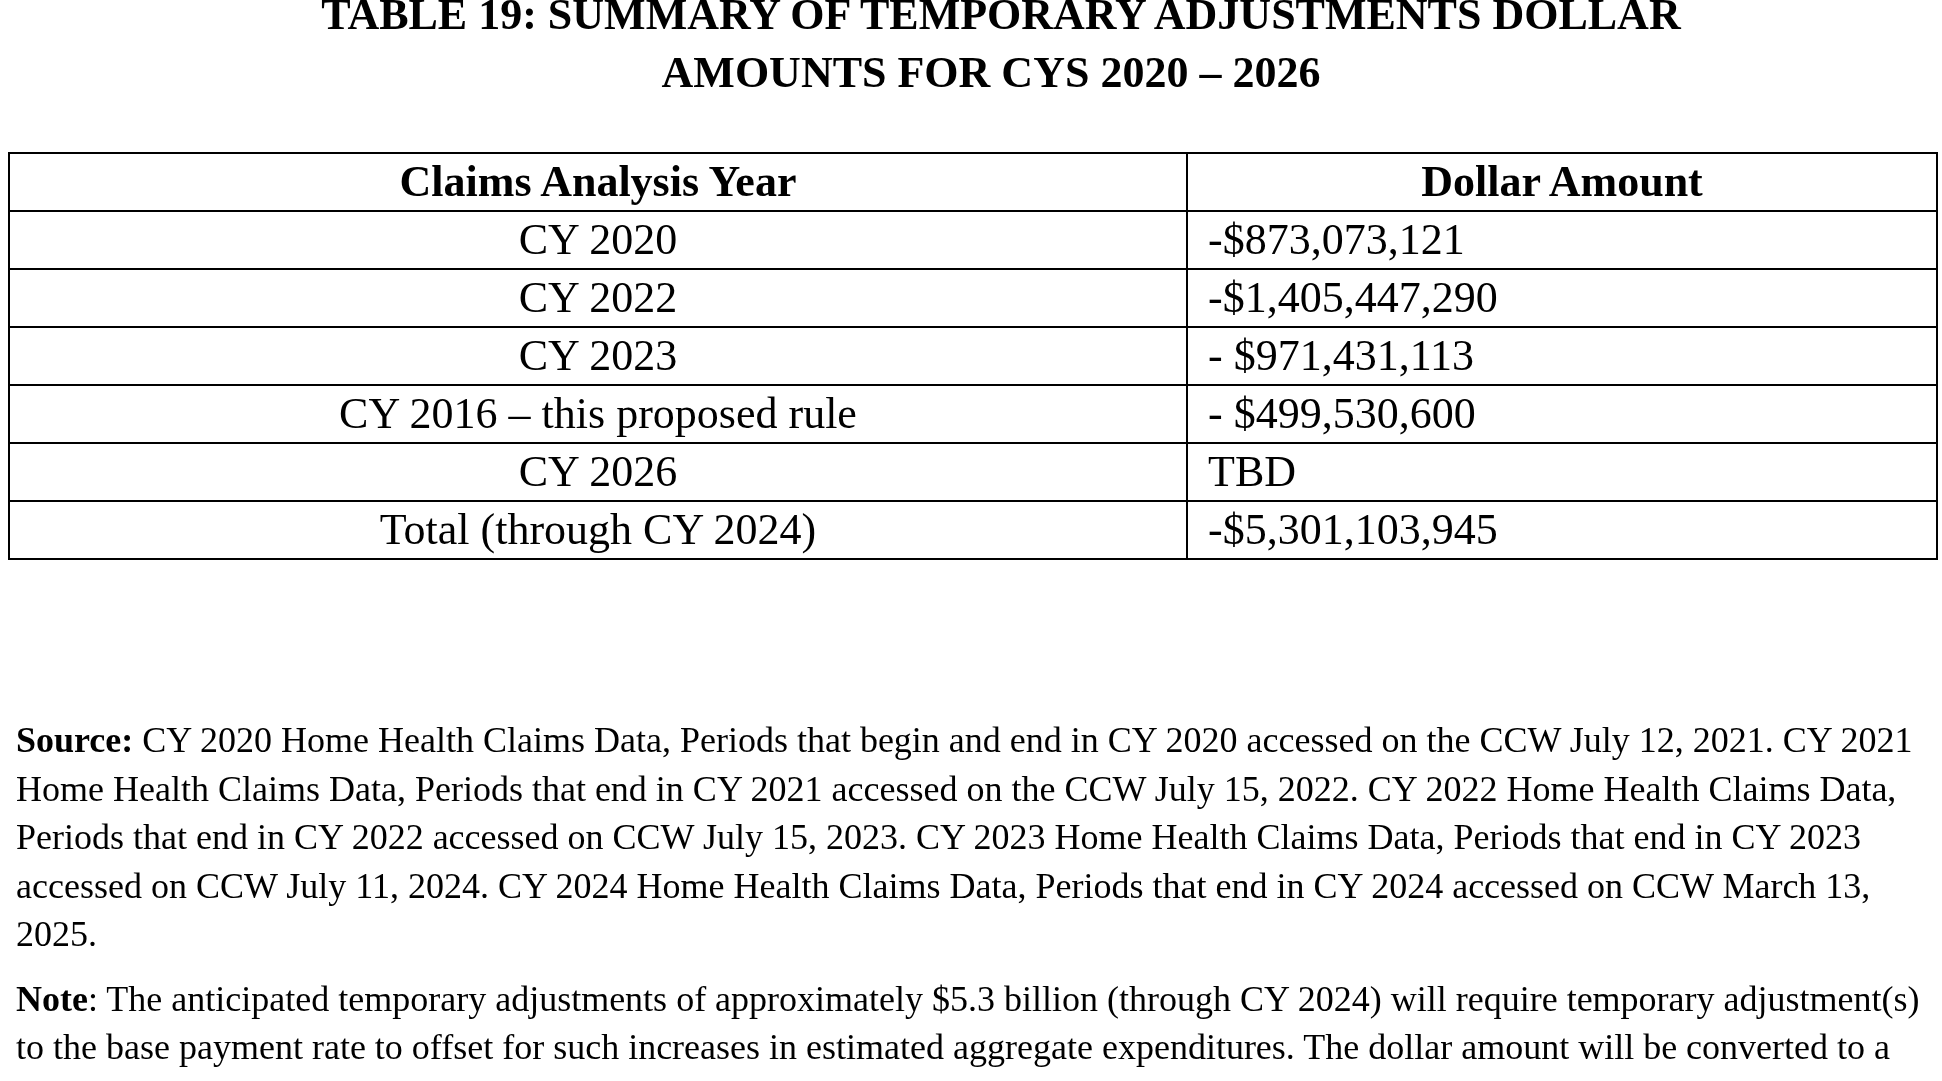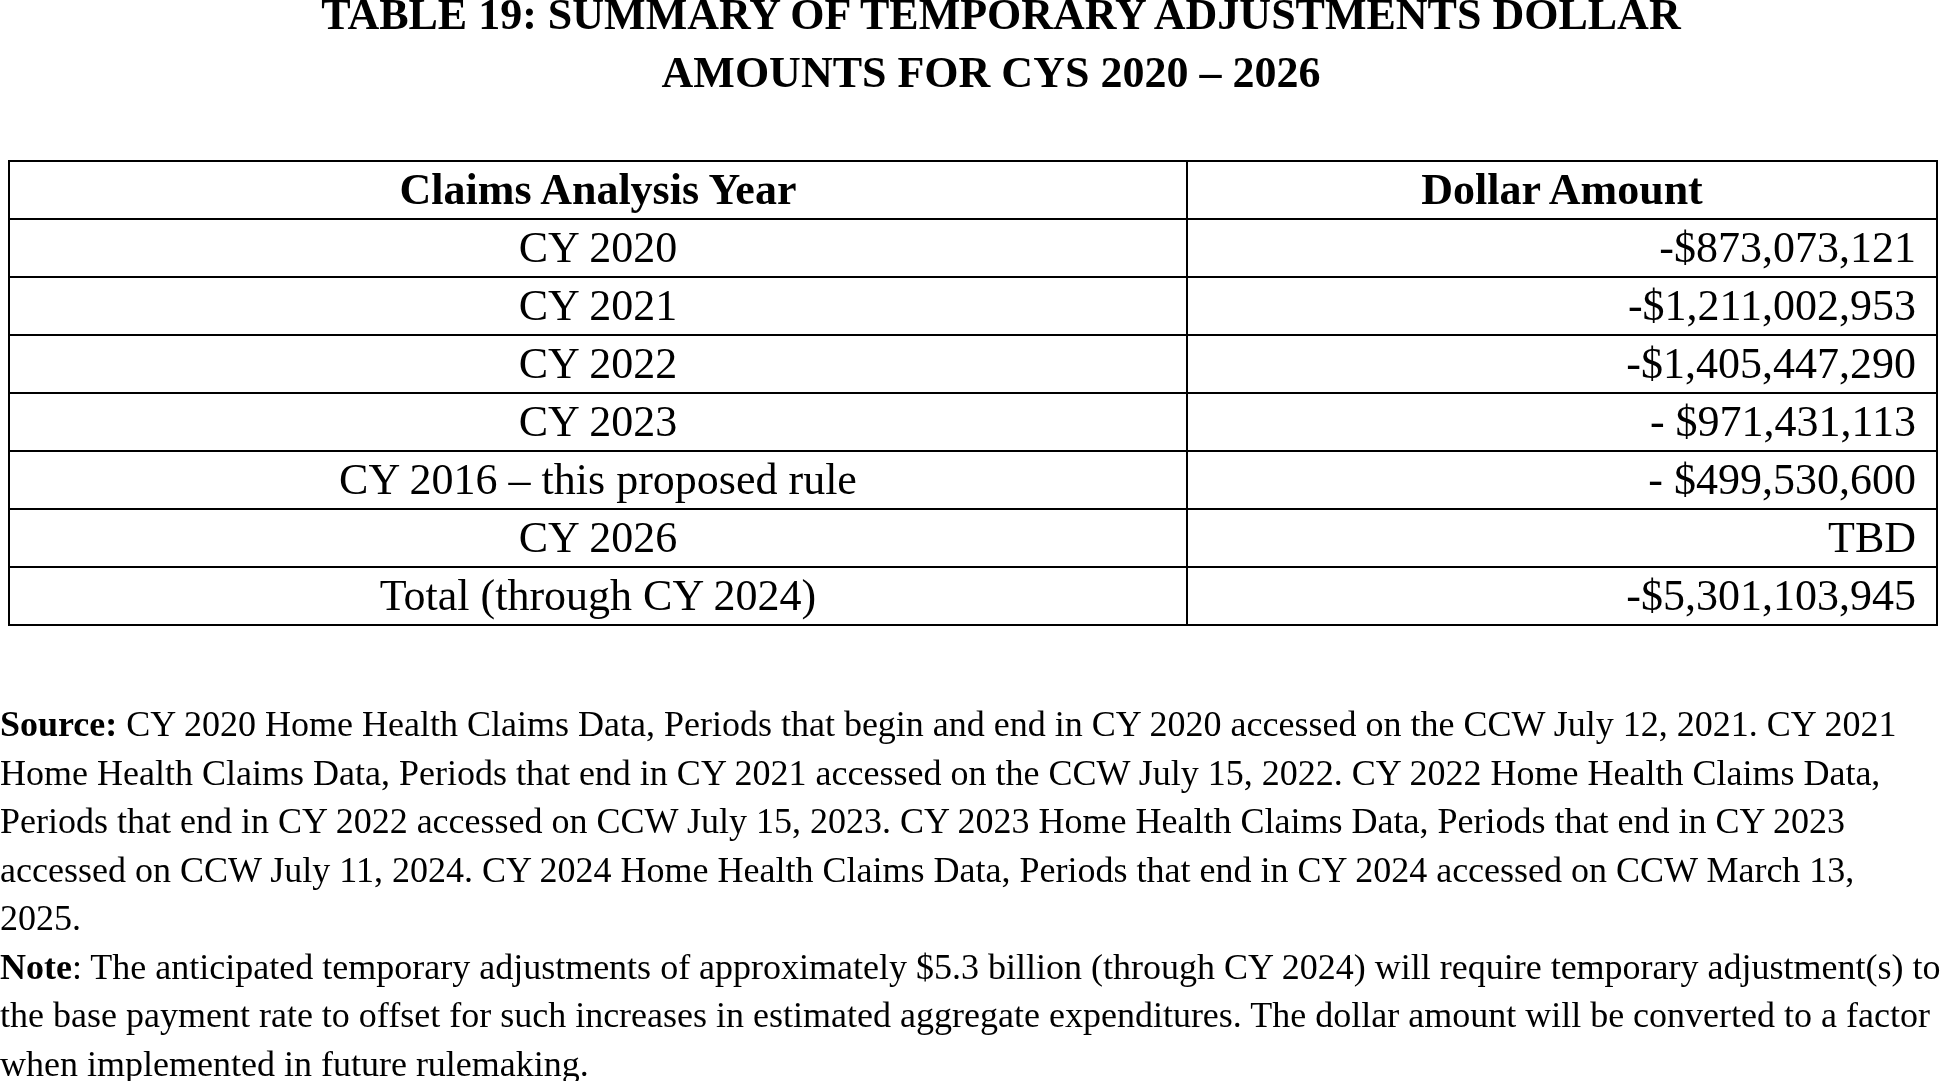--- a/index.html
+++ b/index.html
@@ -9,35 +9,35 @@
     }
     .title {
       position: absolute; left: 0; top: -14px; width: 1942px;
       text-align: center; font-weight: bold; font-size: 44px; line-height: 58px;
       letter-spacing: 0px;
     }
     .title .line { display: block; }
     .title .l1 { padding-left: 60px; }
     .title .l2 { padding-left: 40px; }
     table.data {
-      position: absolute; left: 8px; top: 160px; width: 1930px;
+      position: absolute; left: 8px; top: 152px; width: 1930px;
       border-collapse: collapse; font-size: 44px;
     }
     table.data th, table.data td {
       border: 2px solid #000; height: 56px; padding: 0 20px 0 20px;
       line-height: 56px; vertical-align: middle;
     }
     table.data th { font-weight: bold; text-align: center; }
     table.data td.year { text-align: center; width: 1136px; }
-    table.data td.amount { text-align: right; }
+    table.data td.amount { text-align: left; }
     .notes {
       position: absolute; left: 0; top: 700px; width: 1942px;
       font-size: 36px; line-height: 48.5px;
     }
-    .notes p { margin: 0; }
+    .notes p { margin: 16px; }
     .notes b { font-weight: bold; }
   </style>
 </head>
 <body>
 
 <div class="title">
   <span class="line l1">TABLE 19: SUMMARY OF TEMPORARY ADJUSTMENTS DOLLAR</span>
   <span class="line l2">AMOUNTS FOR CYS 2020 – 2026</span>
 </div>
 
@@ -45,24 +45,20 @@
   <thead>
     <tr>
       <th>Claims Analysis Year</th>
       <th>Dollar Amount</th>
     </tr>
   </thead>
   <tbody>
     <tr>
       <td class="year">CY 2020</td>
       <td class="amount">-$873,073,121</td>
-    </tr>
-    <tr>
-      <td class="year">CY 2021</td>
-      <td class="amount">-$1,211,002,953</td>
     </tr>
     <tr>
       <td class="year">CY 2022</td>
       <td class="amount">-$1,405,447,290</td>
     </tr>
     <tr>
       <td class="year">CY 2023</td>
       <td class="amount">- $971,431,113</td>
     </tr>
     <tr>

